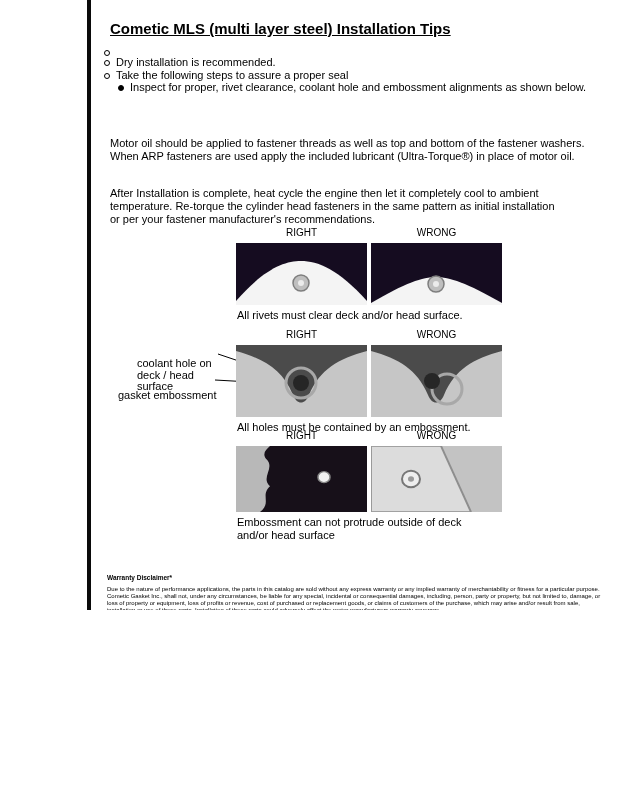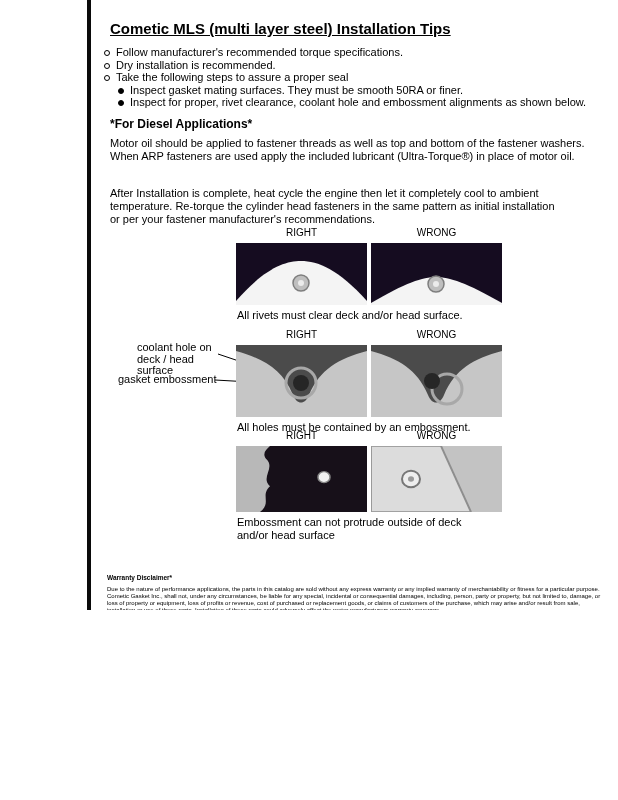--- a/index.html
+++ b/index.html
@@ -20,21 +20,21 @@
   .filled { background:#000; border:1px solid #000; }
   .sub { margin-left:14px; }
 
   .body-text { font-size:11px; line-height:13px; }
   .section-heading { font-size:12px; font-weight:bold; }
 
   .dheader { width:131px; text-align:center; font-size:10px; }
   .panel { width:131px; }
   .panel svg { display:block; width:100%; height:100%; }
   .caption { font-size:11px; line-height:13px; }
-  .pointer-label { font-size:11px; line-height:11.5px; }
+  .pointer-label { font-size:11px; line-height:11.5px;margin-top:16px; }
 
   .warranty { width:497px; }
   .warranty .wheading { font-size:6.5px; font-weight:bold; margin:0 0 5px 0; }
   .warranty p { font-size:6px; line-height:7px; margin:0 0 5px 0; }
   .warranty p.tight { margin-bottom:1px; }
   .warranty p.tight2 { margin-bottom:0; }
 
   .footer-code { font-size:20px; }
 </style>
 </head>
@@ -42,41 +42,35 @@
 
 <div class="page">
 
   <div class="abs spine" style="left:87px; top:0; width:4px; height:800px;"></div>
 
   <h1 class="abs title" style="left:110px; top:20px;">Cometic MLS (multi layer steel) Installation Tips</h1>
 
   <div class="abs" style="left:104px; top:46px; width:500px;">
     <div class="bullet">
       <span class="marker hollow"></span>
-      <span>Follow manufacturer's recommended torque specifications.</span>
     </div>
     <div class="bullet">
       <span class="marker hollow"></span>
       <span>Dry installation is recommended.</span>
     </div>
     <div class="bullet">
       <span class="marker hollow"></span>
       <span>Take the following steps to assure a proper seal</span>
     </div>
     <div class="bullet sub">
       <span class="marker filled"></span>
-      <span>Inspect gasket mating surfaces.  They must be smooth 50RA or finer.</span>
-    </div>
-    <div class="bullet sub">
-      <span class="marker filled"></span>
       <span>Inspect for proper, rivet clearance, coolant hole and embossment alignments as shown below.</span>
     </div>
   </div>
 
-  <div class="abs section-heading" style="left:110px; top:117px;">*For Diesel Applications*</div>
   <div class="abs body-text preline" style="left:110px; top:137px; width:500px;">Motor oil should be applied to fastener threads as well as top and bottom of the fastener washers.
 When ARP fasteners are used apply the included lubricant (Ultra-Torque®) in place of motor oil.</div>
   <div class="abs body-text preline" style="left:110px; top:169px; width:500px;margin-top:18px;">After Installation is complete, heat cycle the engine then let it completely cool to ambient
 temperature. Re-torque the cylinder head fasteners in the same pattern as initial installation
 or per your fastener manufacturer's recommendations.</div>
 
   <div class="abs dheader" style="left:236px; top:227px;">RIGHT</div>
   <div class="abs dheader" style="left:371px; top:227px;">WRONG</div>
 
   <div class="abs panel" style="left:236px; top:243px; height:62px;">

